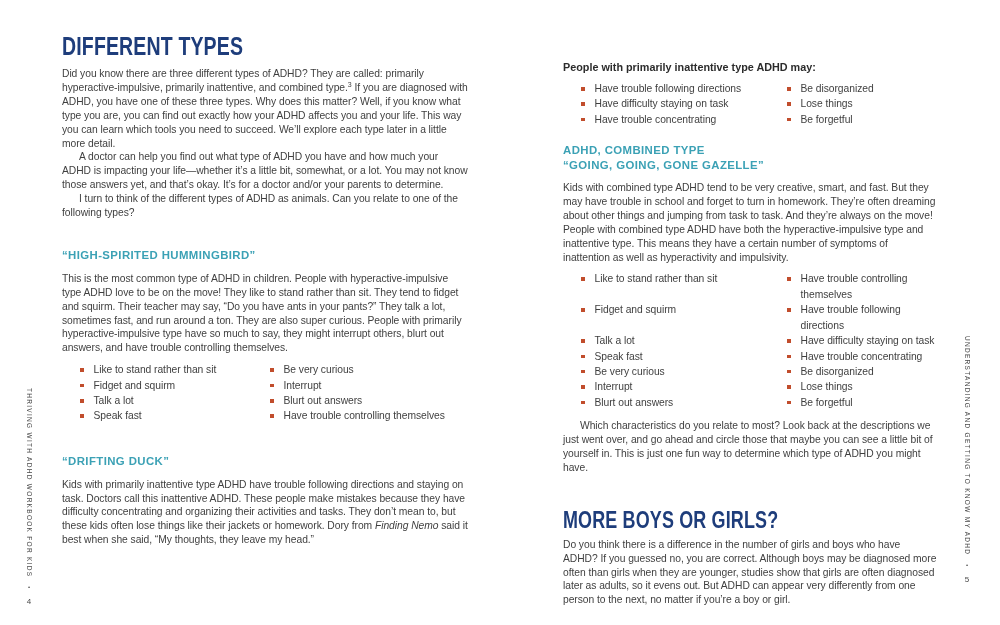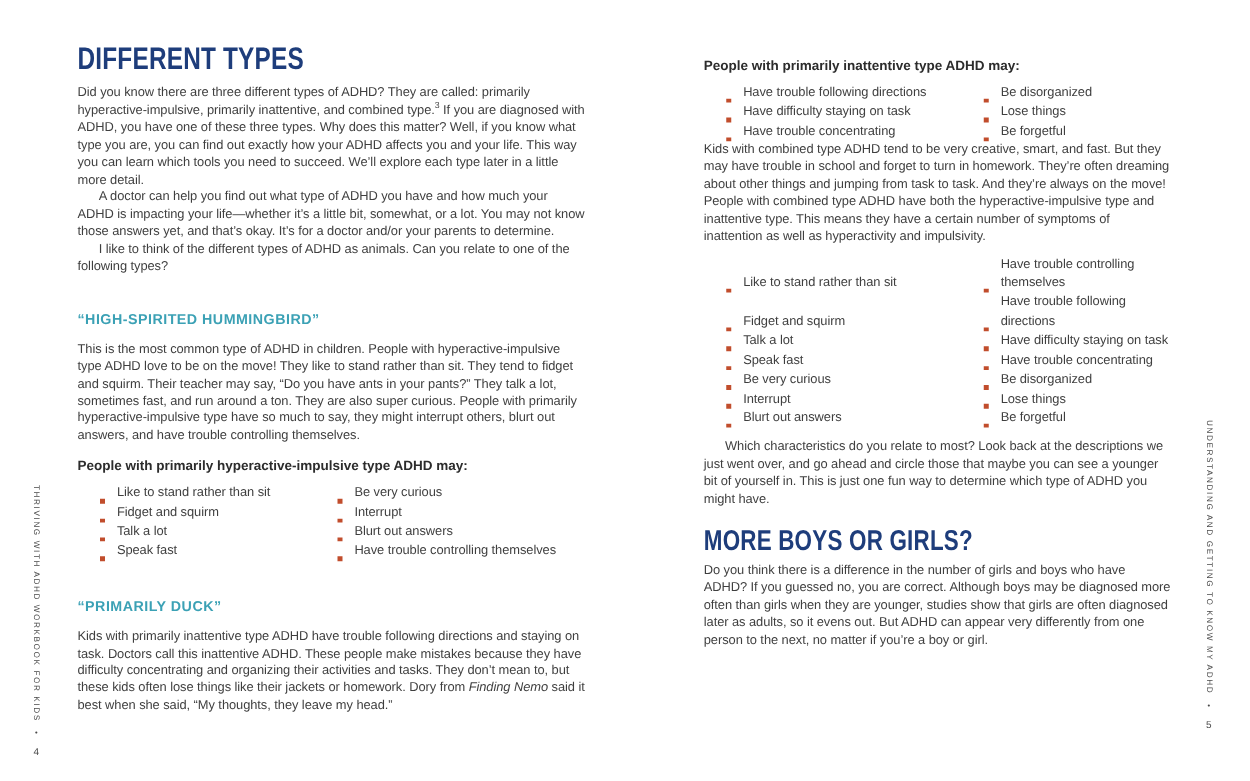--- a/index.html
+++ b/index.html
@@ -6,21 +6,21 @@
   html,body { width:1000px; height:625px; }
   body {
     position:relative;
     background:#ffffff;
     font-family:"Liberation Sans", sans-serif;
     color:#3f3f3f;
     overflow:hidden;
   }
   .page-col { position:absolute; top:30px; }
   #left-page  { left:62px;  width:407px; }
-  #right-page { left:563px; width:374px; top:46px; }
+  #right-page { left:563px; width:374px; top:60px; }
 
   .big-title {
     color:#1e3d7b;
     font-weight:800;
     font-size:25px;
     letter-spacing:0.2px;
     white-space:nowrap;
     transform:scaleX(0.78);
     transform-origin:left center;
     display:inline-block;
@@ -59,21 +59,21 @@
     grid-auto-flow:column;
     padding-left:18px;
     margin-top:7px;
   }
   #right-page ul.bullet-grid { grid-template-columns:206px 1fr; }
   ul.rows-4 { grid-template-rows:repeat(4, auto); }
   ul.rows-3 { grid-template-rows:repeat(3, auto); }
   ul.rows-7 { grid-template-rows:repeat(7, auto); }
   li.bullet-item {
     display:flex;
-    align-items:flex-end;
+    align-items:flex-start;
     font-size:10.3px;
     line-height:15.4px;
     letter-spacing:-0.05px;
   }
   .bullet-sq {
     width:3.5px; height:3.5px;
     background:#c14d2c;
     margin:6px 10px 0 0;
     flex:0 0 auto;
   }
@@ -102,30 +102,29 @@
 </style>
 </head>
 <body>
 
 <div class="page-col" id="left-page">
 
   <h1 class="title-wrap"><span class="big-title">DIFFERENT TYPES</span></h1>
 
   <p class="body-text"><span>Did you know there are three different types of ADHD? They are called: primarily hyperactive-impulsive, primarily inattentive, and combined type.</span><sup>3</sup><span> If you are diagnosed with ADHD, you have one of these three types. Why does this matter? Well, if you know what type you are, you can find out exactly how your ADHD affects you and your life. This way you can learn which tools you need to succeed. We’ll explore each type later in a little more detail.</span></p>
   <p class="body-text indent">A doctor can help you find out what type of ADHD you have and how much your ADHD is impacting your life—whether it’s a little bit, somewhat, or a lot. You may not know those answers yet, and that’s okay. It’s for a doctor and/or your parents to determine.</p>
-  <p class="body-text indent">I like to think of the different types of ADHD as animals. Can you relate to one of the following types?</p>
+  <p class="body-text indent">I turn to think of the different types of ADHD as animals. Can you relate to one of the following types?</p>
 
   <h2 class="teal-head">
     <br>
     <span>“HIGH-SPIRITED HUMMINGBIRD”</span>
   </h2>
 
   <p class="body-text">This is the most common type of ADHD in children. People with hyperactive-impulsive type ADHD love to be on the move! They like to stand rather than sit. They tend to fidget and squirm. Their teacher may say, “Do you have ants in your pants?” They talk a lot, sometimes fast, and run around a ton. They are also super curious. People with primarily hyperactive-impulsive type have so much to say, they might interrupt others, blurt out answers, and have trouble controlling themselves.</p>
 
-  <p class="list-intro">People with primarily hyperactive-impulsive type ADHD may:</p>
 
   <ul class="bullet-grid rows-4">
     <li class="bullet-item">
         <span class="bullet-sq"></span>
         <span>Like to stand rather than sit</span>
       </li>
     <li class="bullet-item">
         <span class="bullet-sq"></span>
         <span>Fidget and squirm</span>
       </li>
@@ -150,21 +149,21 @@
         <span>Blurt out answers</span>
       </li>
     <li class="bullet-item">
         <span class="bullet-sq"></span>
         <span>Have trouble controlling themselves</span>
       </li>
   </ul>
 
   <h2 class="teal-head sect-gap">
     <br>
-    <span>“PRIMARILY DUCK”</span>
+    <span>“DRIFTING DUCK”</span>
   </h2>
 
   <p class="body-text"><span>Kids with primarily inattentive type ADHD have trouble following directions and staying on task. Doctors call this inattentive ADHD. These people make mistakes because they have difficulty concentrating and organizing their activities and tasks. They don’t mean to, but these kids often lose things like their jackets or homework. Dory from </span><i>Finding Nemo</i><span> said it best when she said, “My thoughts, they leave my head.”</span></p>
 </div>
 
 <div class="page-col" id="right-page">
 
   <p class="list-intro" style="margin-top:0;">People with primarily inattentive type ADHD may:</p>
 
   <ul class="bullet-grid rows-3">
@@ -187,20 +186,24 @@
     <li class="bullet-item">
         <span class="bullet-sq"></span>
         <span>Lose things</span>
       </li>
     <li class="bullet-item">
         <span class="bullet-sq"></span>
         <span>Be forgetful</span>
       </li>
   </ul>
 
+  <h2 class="teal-head sect-gap">
+    <span>ADHD, COMBINED TYPE</span><br>
+    <span>“GOING, GOING, GONE GAZELLE”</span>
+  </h2>
 
   <p class="body-text">Kids with combined type ADHD tend to be very creative, smart, and fast. But they may have trouble in school and forget to turn in homework. They’re often dreaming about other things and jumping from task to task. And they’re always on the move! People with combined type ADHD have both the hyperactive-impulsive type and inattentive type. This means they have a certain number of symptoms of inattention as well as hyperactivity and impulsivity.</p>
 
 
   <ul class="bullet-grid rows-7">
     <li class="bullet-item">
         <span class="bullet-sq"></span>
         <span>Like to stand rather than sit</span>
       </li>
     <li class="bullet-item">
@@ -250,23 +253,23 @@
     <li class="bullet-item">
         <span class="bullet-sq"></span>
         <span>Lose things</span>
       </li>
     <li class="bullet-item">
         <span class="bullet-sq"></span>
         <span>Be forgetful</span>
       </li>
   </ul>
 
-  <p class="body-text indent para-gap">Which characteristics do you relate to most? Look back at the descriptions we just went over, and go ahead and circle those that maybe you can see a younger bit of yourself in. This is just one fun way to determine which type of ADHD you might have.</p>
-
-  <h1 class="title-wrap" style="margin-top:8px; margin-bottom:4px;"><span class="big-title small">MORE BOYS OR GIRLS?</span></h1>
+  <p class="body-text indent para-gap">Which characteristics do you relate to most? Look back at the descriptions we just went over, and go ahead and circle those that maybe you can see a little bit of yourself in. This is just one fun way to determine which type of ADHD you might have.</p>
+
+  <h1 class="title-wrap" style="margin-top:28px; margin-bottom:4px;"><span class="big-title small">MORE BOYS OR GIRLS?</span></h1>
 
   <p class="body-text">Do you think there is a difference in the number of girls and boys who have ADHD? If you guessed no, you are correct. Although boys may be diagnosed more often than girls when they are younger, studies show that girls are often diagnosed later as adults, so it evens out. But ADHD can appear very differently from one person to the next, no matter if you’re a boy or girl.</p>
 </div>
 
 <div class="sidebar" id="sidebar-left">
   <span class="vtext">THRIVING WITH ADHD WORKBOOK FOR KIDS</span>
   <span class="dot">•</span>
   <span class="pnum">4</span>
 </div>
 

